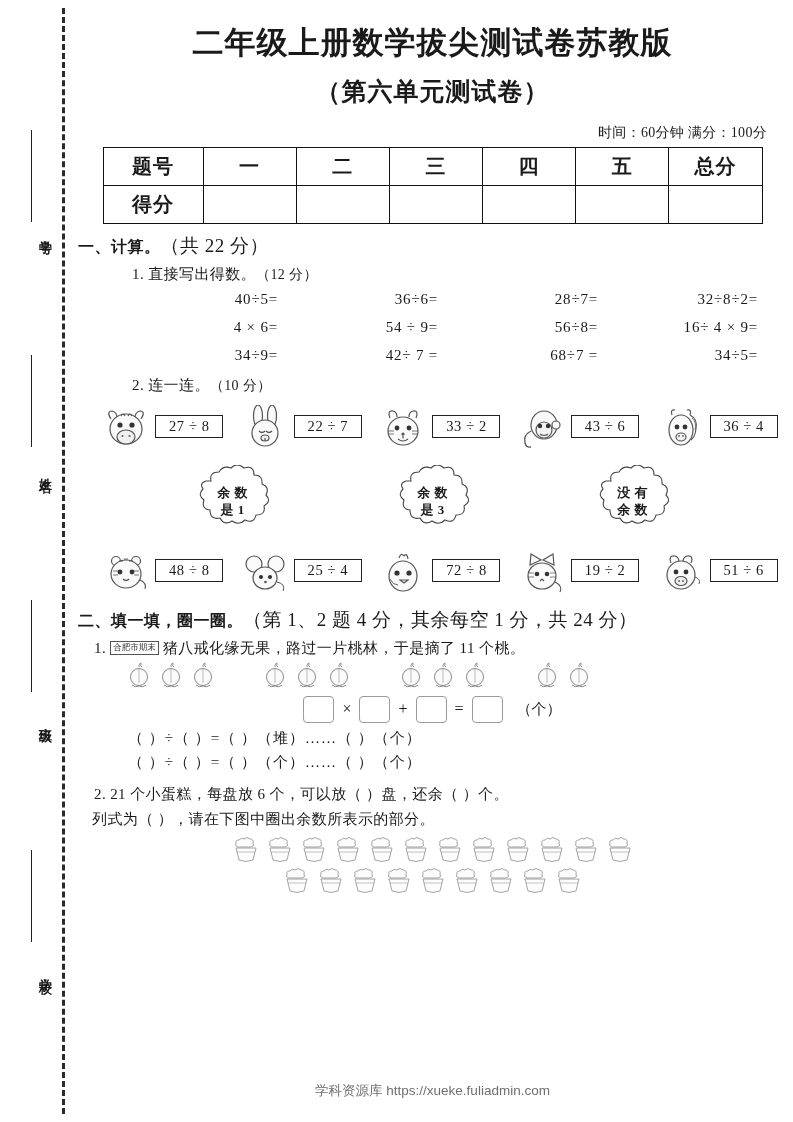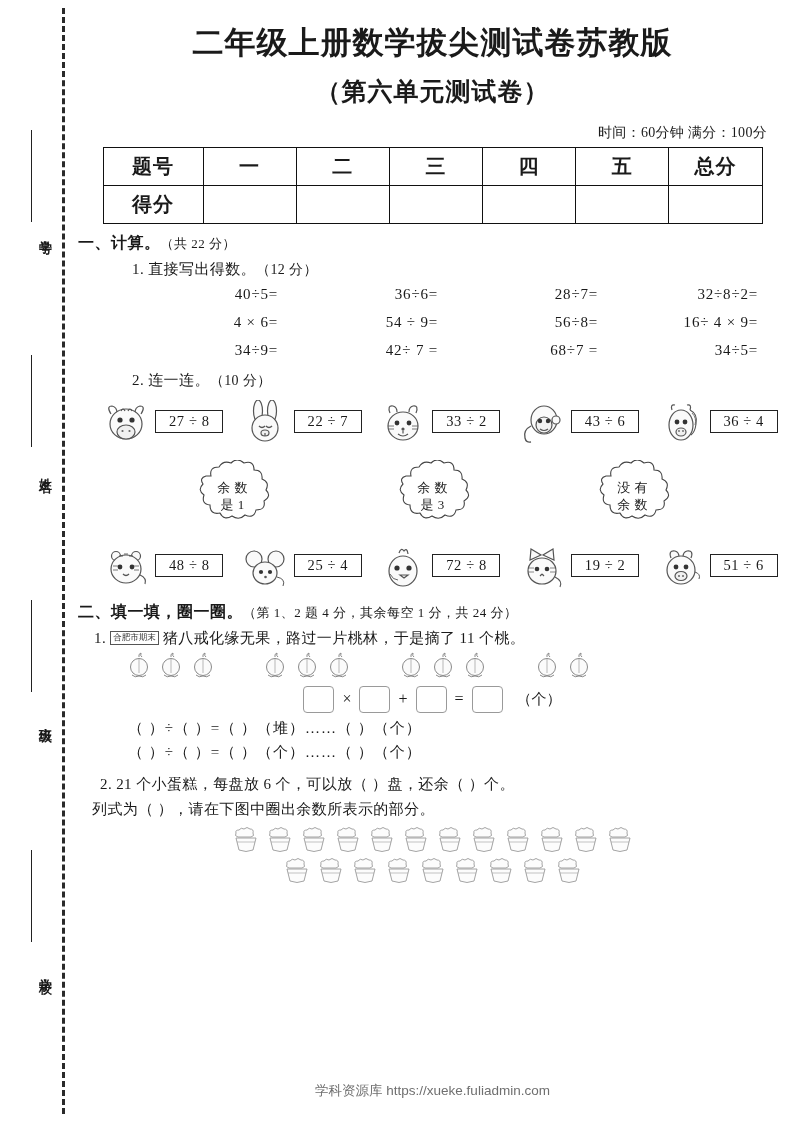--- a/index.html
+++ b/index.html
@@ -94,21 +94,21 @@
   }
   #score-table td.head-cell { width: 100px; }
 
   
   .section-head {
     font-size: 16px;
     font-weight: bold;
     margin: 9px 0 3px 6px;
     letter-spacing: 0.5px;
   }
-  .section-head .pts { font-weight: normal; font-size: 13px; }
+  .section-head .pts { font-weight: normal; font-size: 19px; }
   .q-line {
     font-size: 15px;
     margin: 6px 0 2px 18px;
     letter-spacing: 0.4px;
   }
   .q-line .pts { font-size: 14px; }
   .q-sub { margin-left: 60px; }
 
   
   #calc-grid {
@@ -148,20 +148,21 @@
     background: #fff;
     min-width: 68px;
     text-align: center;
   }
 
   .cloud-row {
     display: flex;
     justify-content: center;
     gap: 96px;
     margin: 16px 0 10px 0;
+    font-weight: bold;
   }
   .cloud-item { position: relative; width: 104px; height: 74px; }
   .cloud-text {
     position: absolute;
     left: 0; top: 50%;
     transform: translateY(-50%);
     width: 104px;
     text-align: center;
     font-size: 13px;
     line-height: 1.35;
@@ -649,21 +650,21 @@
     <span class="eq-op">+</span>
     <span class="ans-box"></span>
     <span class="eq-op">=</span>
     <span class="ans-box"></span>
     <span class="eq-unit">（个）</span>
   </div>
 
   <div class="blank-line">（          ）÷（          ）=（          ）（堆）……（          ）（个）</div>
   <div class="blank-line">（          ）÷（          ）=（          ）（个）……（          ）（个）</div>
 
-  <div class="q-line" style="margin-left:28px; margin-top:13px">2. 21 个小蛋糕，每盘放 6 个，可以放（          ）盘，还余（          ）个。</div>
+  <div class="q-line" style="margin-left:22px; margin-top:13px">2. 21 个小蛋糕，每盘放 6 个，可以放（          ）盘，还余（          ）个。</div>
   <div class="q-line" style="margin-left:20px; margin-top:6px">列式为（                              ），请在下图中圈出余数所表示的部分。</div>
 
   <div id="cake-area">
     <div class="cake-row">
       <svg width="32" height="30" viewBox="0 0 32 30">
           <g fill="none" stroke="#9a9a9a" stroke-width="0.9">
             <path d="M9 4 q2 -3 5 -1 q3 -3 6 0 q4 0 3 4 q2 3 -2 4 h-13 q-4 -1 -2 -4 q-1 -3 3 -3z" fill="#fcfcfc"></path>
             <path d="M6 12 h20 l-3 12 q-7 3 -14 0z" fill="#fcfcfc"></path>
             <path d="M7 16 h18" stroke-width="0.6"></path>
           </g>

